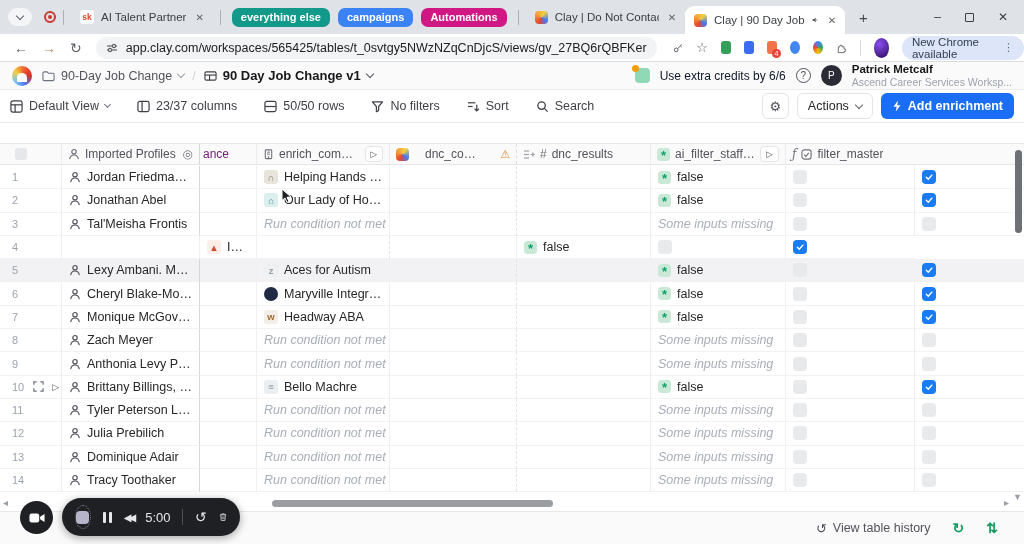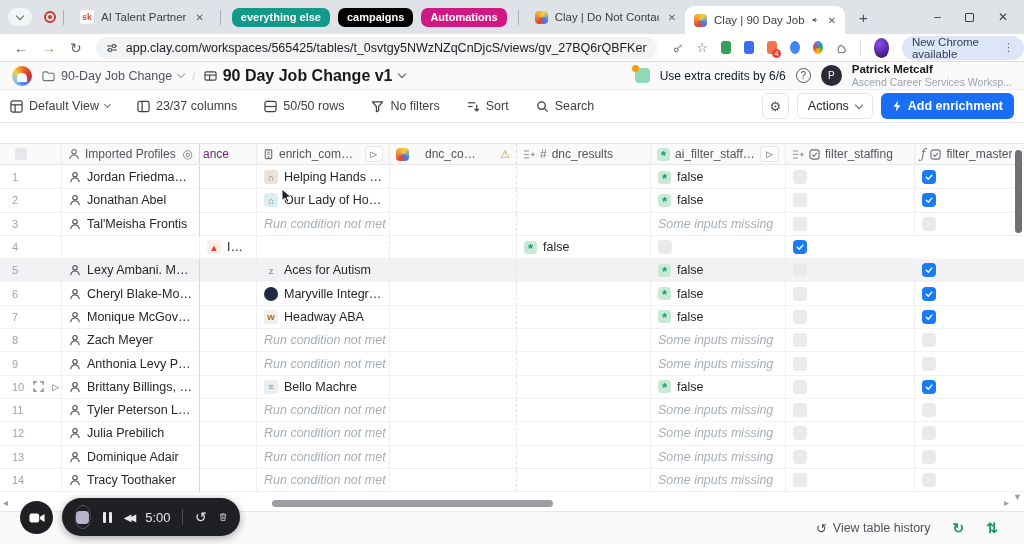--- a/index.html
+++ b/index.html
@@ -54,21 +54,21 @@
                 display:flex; align-items:center; gap:6px; padding:0 10px; font-size:11.5px; }
   .dots3 { color:#5f6368; font-size:11px; }
 
   
   .appheader { position:absolute; left:0; top:62px; width:1024px; height:28px; background:#fafafa;
                border-bottom:1px solid #ececee; display:flex; align-items:center; padding:0 12px; }
   .claylogo { width:20px; height:20px; border-radius:50%; position:relative;
               background:conic-gradient(from 160deg,#4a7bf7,#7fc5f4,#f3d13b,#ef5f33,#d62f27,#4a7bf7); }
   .claylogo i { position:absolute; left:5px; top:7px; width:10px; height:9px; border-radius:50% 50% 0 0; background:#fdfdfd; }
   .crumb { display:flex; align-items:center; gap:6px; margin-left:10px; font-size:12.5px; color:#52525b; }
-  .crumb b { color:#18181b; font-size:16px; }
+  .crumb b { color:#18181b; font-size:13px; }
   .slash { color:#d4d4d8; margin:0 2px; }
   .hdr-right { margin-left:auto; display:flex; align-items:center; gap:10px; }
   .creditsic { width:15px; height:15px; border-radius:4px; background:#8fd9b6; position:relative; }
   .creditsic i { position:absolute; left:-3px; top:-3px; width:7px; height:7px; border-radius:50%; background:#f59e0b; }
   .credits { font-size:12px; color:#0f172a; }
   .helpic { width:15px; height:15px; border-radius:50%; border:1.4px solid #52525b; color:#52525b;
             font-size:10px; display:flex; align-items:center; justify-content:center; }
   .uavatar { width:21px; height:21px; border-radius:50%; background:#2b2b36; color:#fff; font-size:10px;
              display:flex; align-items:center; justify-content:center; }
   .ublock { line-height:1.15; }
@@ -174,21 +174,21 @@
   <div class="tsep"></div>
 
   <div class="tab">
     <span class="fav-sk">sk</span>
     <span class="title">AI Talent Partner</span>
     <span class="x">✕</span>
   </div>
   <div class="tsep"></div>
 
   <span class="gpill" style="background:#12998a">everything else</span>
-  <span class="gpill" style="background:#000000">campaigns</span>
+  <span class="gpill" style="background:#3b82f6">campaigns</span>
   <span class="gpill" style="background:#d01884">Automations</span>
   <div class="tsep"></div>
 
   <div class="tab">
     <span class="fav-clay"></span>
     <span class="title">Clay | Do Not Contact</span>
     <span class="x">✕</span>
   </div>
 
   <div class="tab active">
@@ -382,33 +382,20 @@
       <line x1="1" y1="9" x2="6" y2="9" stroke="#a1a1aa" stroke-width="1.2"></line>
       <path d="M7.5 5.5 h3.5 m-1.8 -1.8 1.8 1.8 -1.8 1.8" fill="none" stroke="#a1a1aa" stroke-width="1.2"></path>
     </svg>
     <span class="hashic">#</span>
     <span class="nm">dnc_results</span>
   </div>
   <div class="hcell c-ai">
     <span class="aiic">*</span>
     <span class="nm">ai_filter_staffing</span>
     <span class="playbtn">▷</span>
-  </div>
-  <div class="hcell c-fs">
-    <svg width="12" height="11" viewBox="0 0 12 11">
-      <line x1="1" y1="2" x2="6" y2="2" stroke="#a1a1aa" stroke-width="1.2"></line>
-      <line x1="1" y1="5.5" x2="6" y2="5.5" stroke="#a1a1aa" stroke-width="1.2"></line>
-      <line x1="1" y1="9" x2="6" y2="9" stroke="#a1a1aa" stroke-width="1.2"></line>
-      <path d="M7.5 5.5 h3.5 m-1.8 -1.8 1.8 1.8 -1.8 1.8" fill="none" stroke="#a1a1aa" stroke-width="1.2"></path>
-    </svg>
-    <svg width="11" height="11" viewBox="0 0 12 12">
-      <rect x="1" y="1" width="10" height="10" rx="2.5" fill="none" stroke="#71717a" stroke-width="1.2"></rect>
-      <path d="M3.5 6.2 l1.8 1.8 3.2-3.8" fill="none" stroke="#71717a" stroke-width="1.2"></path>
-    </svg>
-    <span class="nm">filter_staffing</span>
   </div>
   <div class="hcell c-fm">
     <span class="fxic">ƒ</span>
     <svg width="11" height="11" viewBox="0 0 12 12">
       <rect x="1" y="1" width="10" height="10" rx="2.5" fill="none" stroke="#71717a" stroke-width="1.2"></rect>
       <path d="M3.5 6.2 l1.8 1.8 3.2-3.8" fill="none" stroke="#71717a" stroke-width="1.2"></path>
     </svg>
     <span class="nm">filter_master</span>
   </div>
 </div>

